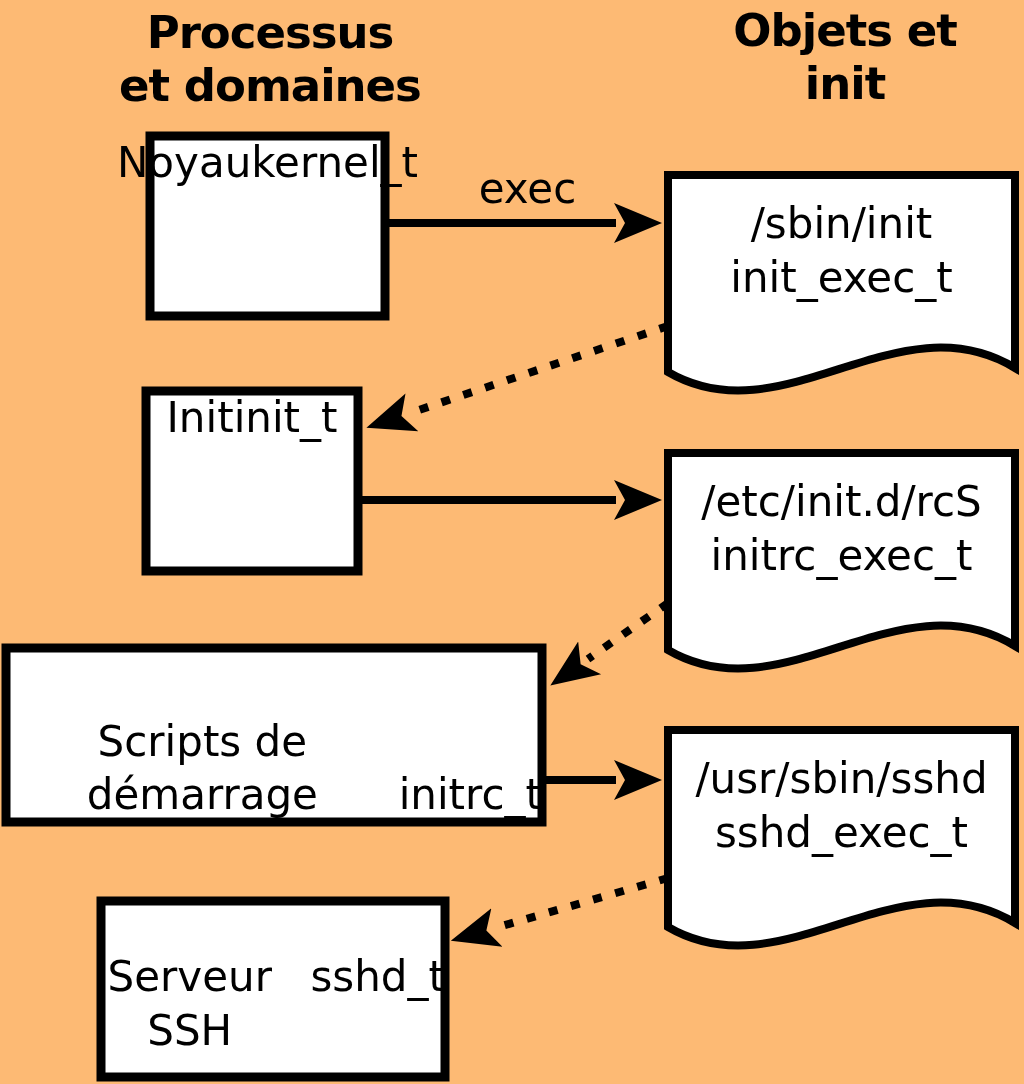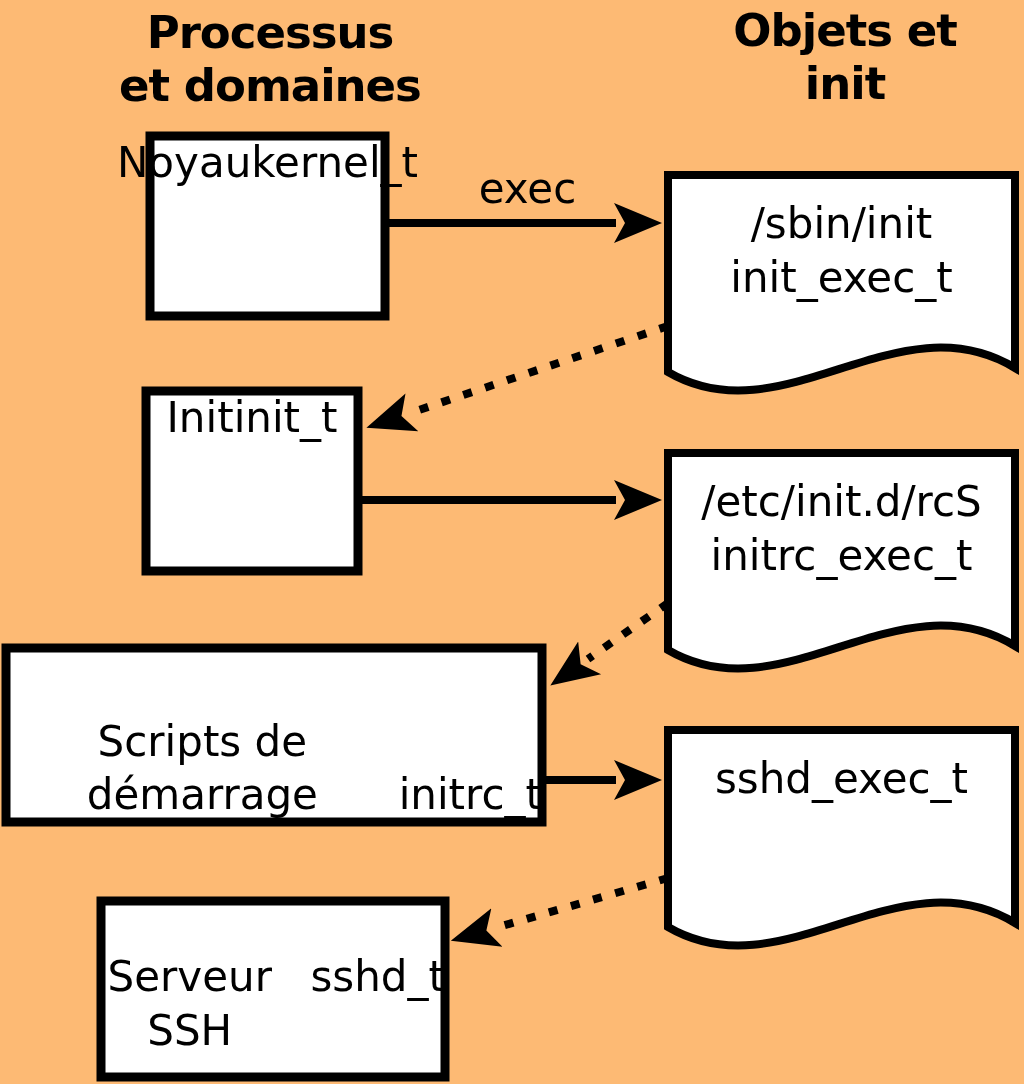--- a/index.html
+++ b/index.html
@@ -115,16 +115,17 @@
 
   <div class="label doclabel" style="left:668px; top:175px; width:347px;">
     <span>/sbin/init</span>
     <span>init_exec_t</span>
   </div>
   <div class="label doclabel" style="left:668px; top:453px; width:347px;">
     <span>/etc/init.d/rcS</span>
     <span>initrc_exec_t</span>
   </div>
   <div class="label doclabel" style="left:668px; top:730px; width:347px;">
+    <span>/usr/sbin/sshd</span>
     <span>sshd_exec_t</span>
   </div>
 
 </div>
 
 </body></html>

